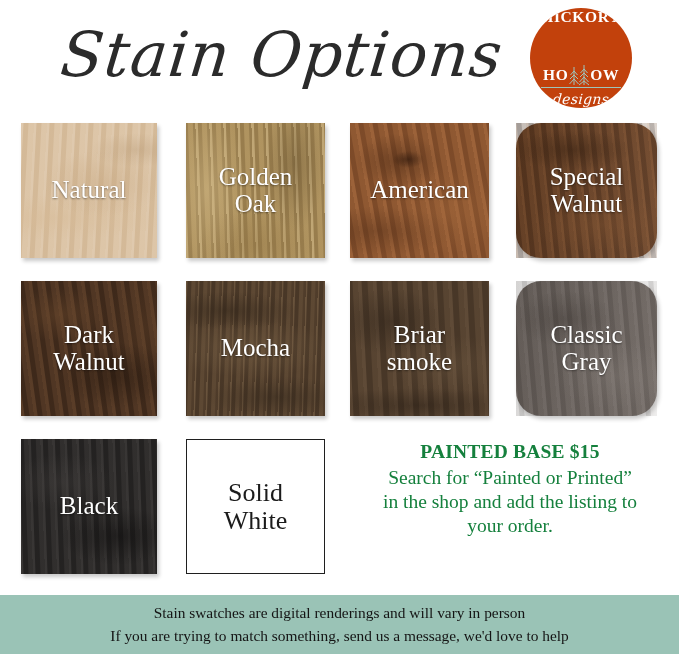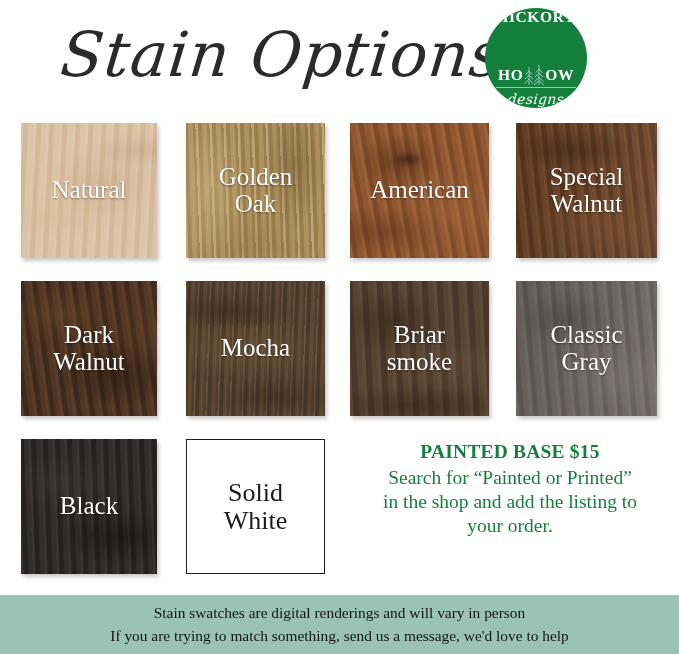--- a/index.html
+++ b/index.html
@@ -35,26 +35,26 @@
     font-size: 62px;
     font-style: italic;
     font-weight: 400;
     letter-spacing: 1px;
     white-space: nowrap;
     transform: skewX(-6deg);
   }
 
   .logo {
     position: absolute;
-    left: 485px;
+    left: 530px;
     top: 8px;
     width: 102px;
     height: 100px;
     border-radius: 50%;
-    background: #15803d;
+    background: #c2410c;
     overflow: hidden;
   }
   .logo-inner {
     position: absolute;
     inset: 0;
     display: flex;
     flex-direction: column;
     align-items: center;
     justify-content: center;
   }
@@ -131,21 +131,21 @@
     display: flex;
     align-items: center;
     justify-content: center;
     text-align: center;
     box-sizing: border-box;
     box-shadow: 2px 3px 4px rgba(0,0,0,0.22);
   }
   .col0 { left: 21px; }
   .col1 { left: 186px; width: 139px; }
   .col2 { left: 350px; width: 139px; }
-  .col3 { left: 516px; width: 141px; }
+  .col3 { left: 516px; width: 141px; border-radius: 25px; }
 
   .swatch-label {
     position: relative;
     z-index: 4;
     color: #ffffff;
     font-family: "Liberation Serif", "DejaVu Serif", serif;
     font-size: 25px;
     line-height: 1.06;
     font-weight: 400;
     text-shadow: 0 1px 2px rgba(0,0,0,0.45);

